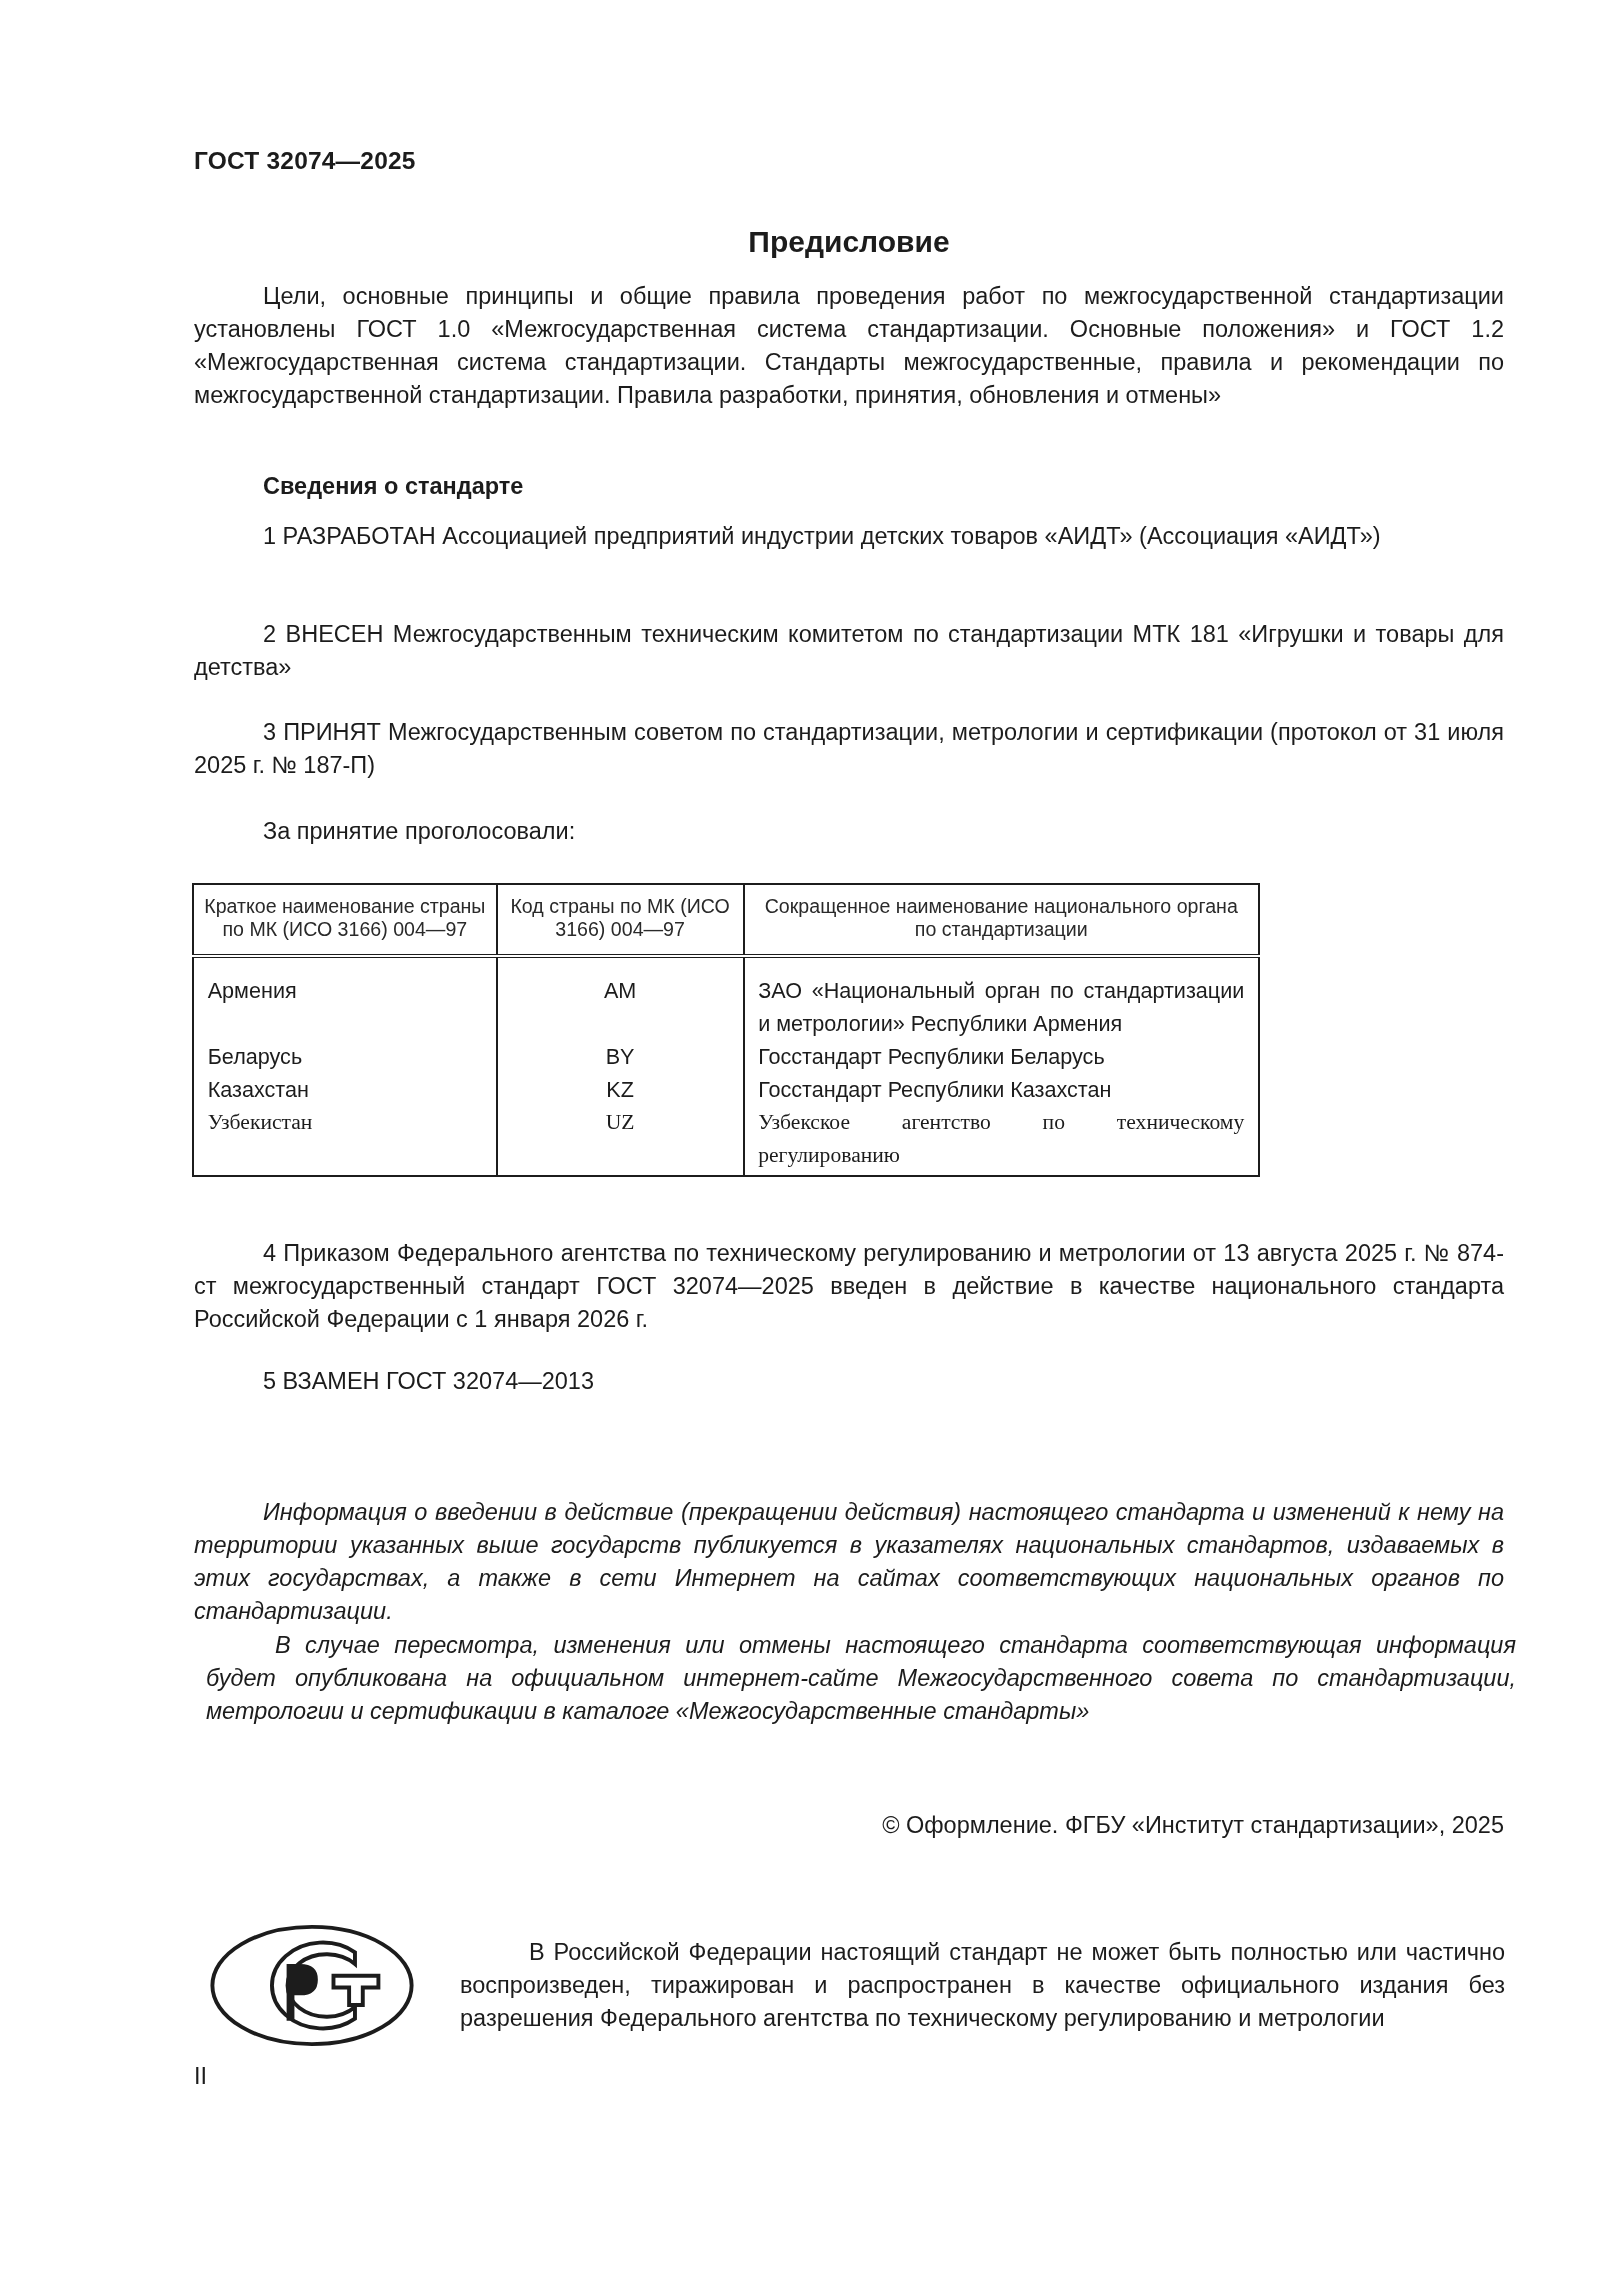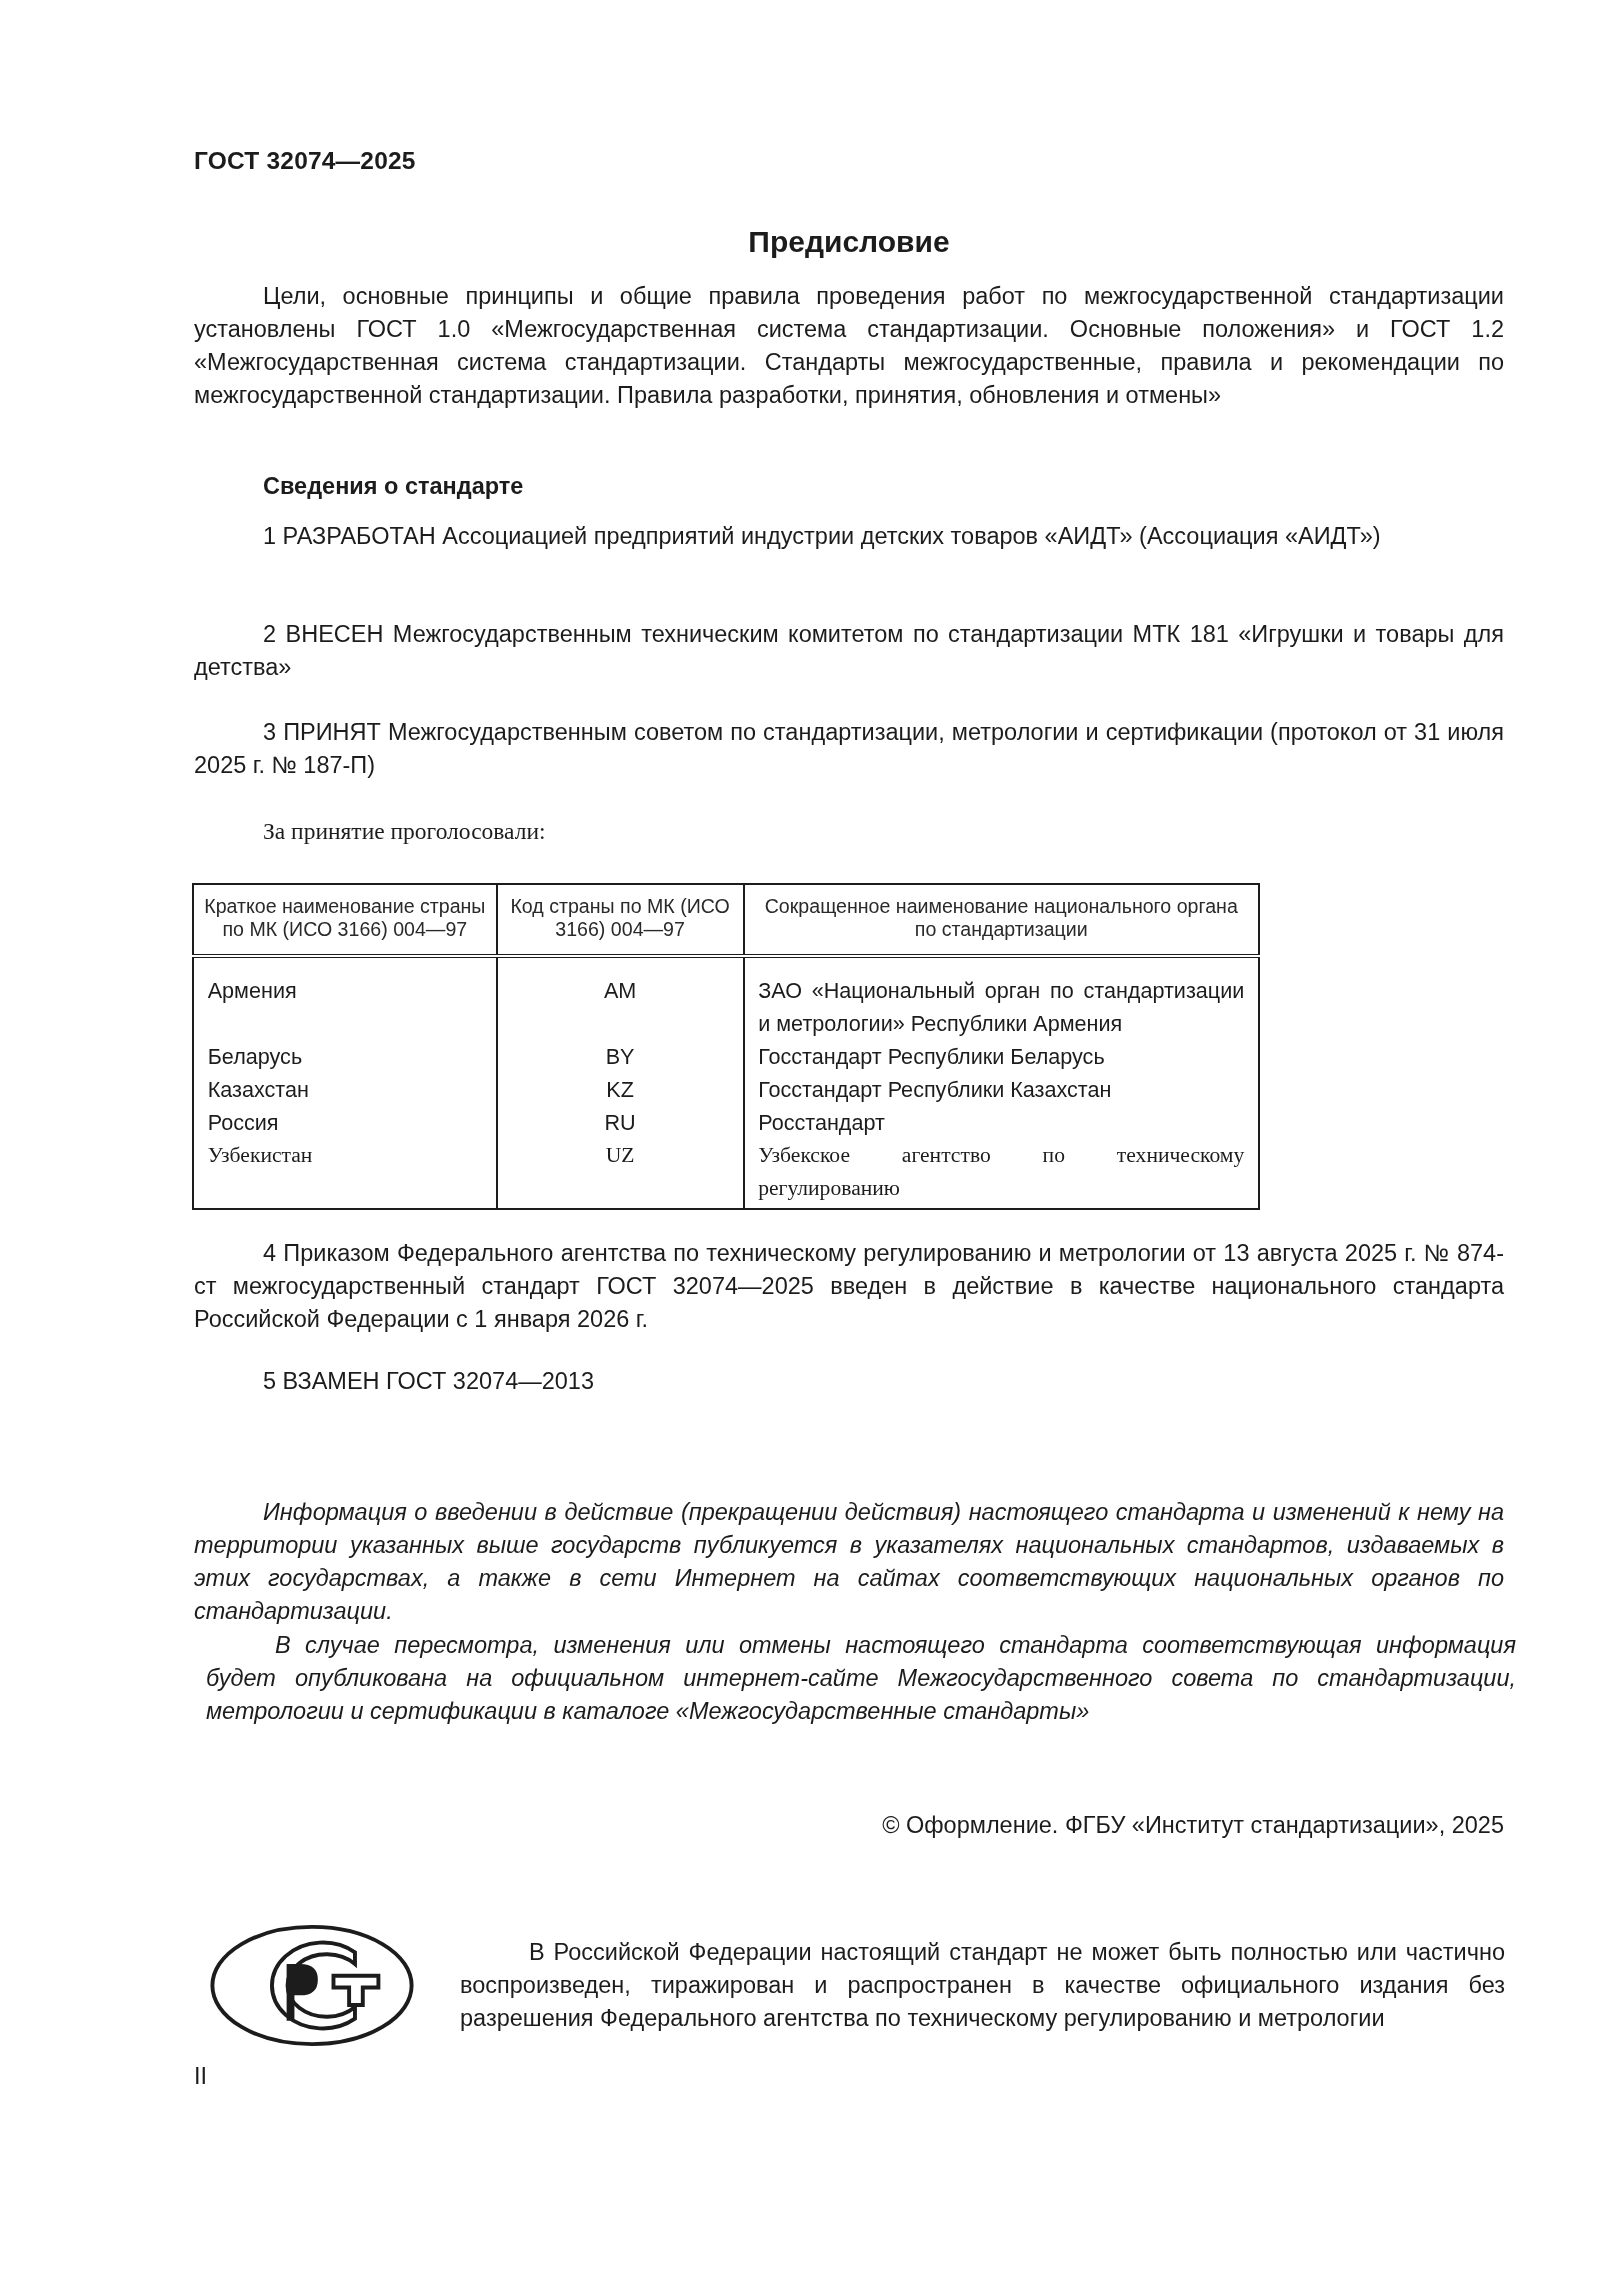--- a/index.html
+++ b/index.html
@@ -63,21 +63,21 @@
 <div class="title">Предисловие</div>
 
 <p class="para" style="top:280px;">Цели, основные принципы и общие правила проведения работ по межгосударственной стандартизации установлены ГОСТ 1.0 «Межгосударственная система стандартизации. Основные положения» и ГОСТ 1.2 «Межгосударственная система стандартизации. Стандарты межгосударственные, правила и рекомендации по межгосударственной стандартизации. Правила разработки, принятия, обновления и отмены»</p>
 
 <div class="subhead" style="top:470px;">Сведения о стандарте</div>
 
 <p class="para" style="top:520px;">1 РАЗРАБОТАН Ассоциацией предприятий индустрии детских товаров «АИДТ» (Ассоциация «АИДТ»)</p>
 <p class="para" style="top:618px;">2 ВНЕСЕН Межгосударственным техническим комитетом по стандартизации МТК 181 «Игрушки и товары для детства»</p>
 <p class="para" style="top:716px;">3 ПРИНЯТ Межгосударственным советом по стандартизации, метрологии и сертификации (протокол от 31 июля 2025 г. № 187-П)</p>
 
-<div class="subhead" style="top:815px; font-weight:normal;font-family:Liberation Serif, serif;">За принятие проголосовали:</div>
+<div class="subhead" style="top:815px; font-weight:normal;">За принятие проголосовали:</div>
 
 <table class="voters">
   <colgroup>
       <col class="c1">
       <col class="c2">
       <col class="c3">
     </colgroup>
   <thead>
     <tr>
       <th>Краткое наименование страны по МК (ИСО 3166) 004—97</th>
@@ -93,25 +93,20 @@
     </tr>
     <tr>
       <td>Беларусь</td>
       <td class="code">BY</td>
       <td class="agency">Госстандарт Республики Беларусь</td>
     </tr>
     <tr>
       <td>Казахстан</td>
       <td class="code">KZ</td>
       <td class="agency">Госстандарт Республики Казахстан</td>
-    </tr>
-    <tr>
-      <td>Россия</td>
-      <td class="code">RU</td>
-      <td class="agency">Росстандарт</td>
     </tr>
     <tr>
       <td>Узбекистан</td>
       <td class="code">UZ</td>
       <td class="agency">Узбекское агентство по техническому регулированию</td>
     </tr>
   </tbody>
 </table>
 
 <p class="para" style="top:1237px;">4 Приказом Федерального агентства по техническому регулированию и метрологии от 13 августа 2025 г. № 874-ст межгосударственный стандарт ГОСТ 32074—2025 введен в действие в качестве национального стандарта Российской Федерации с 1 января 2026 г.</p>

